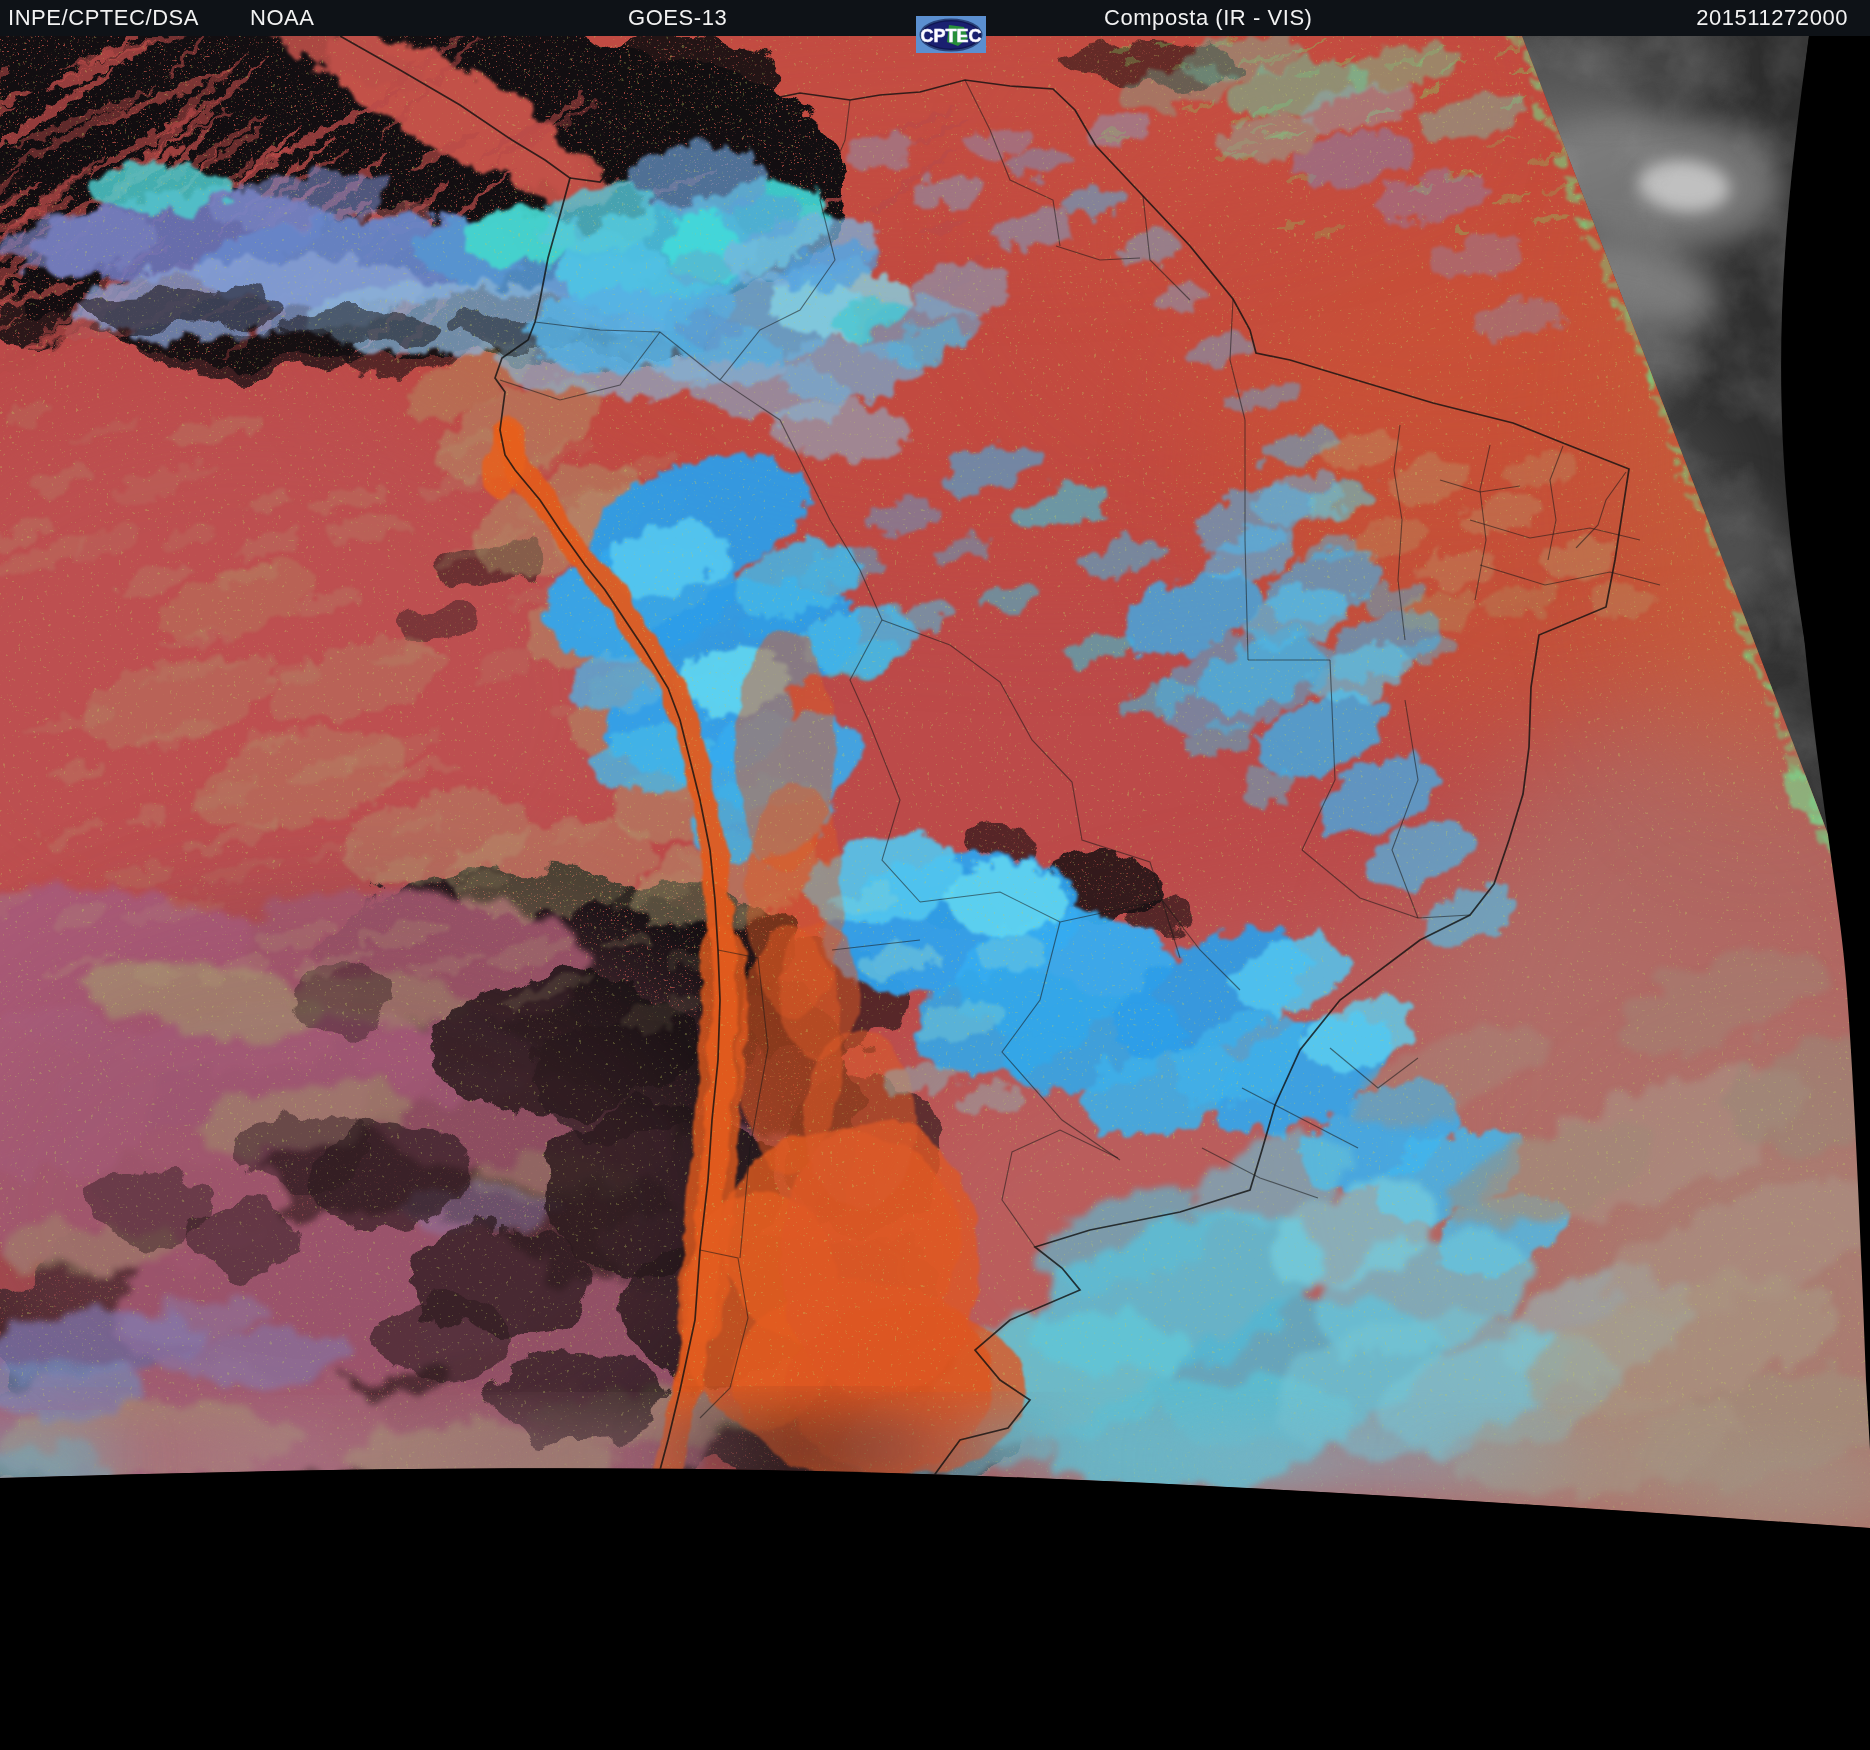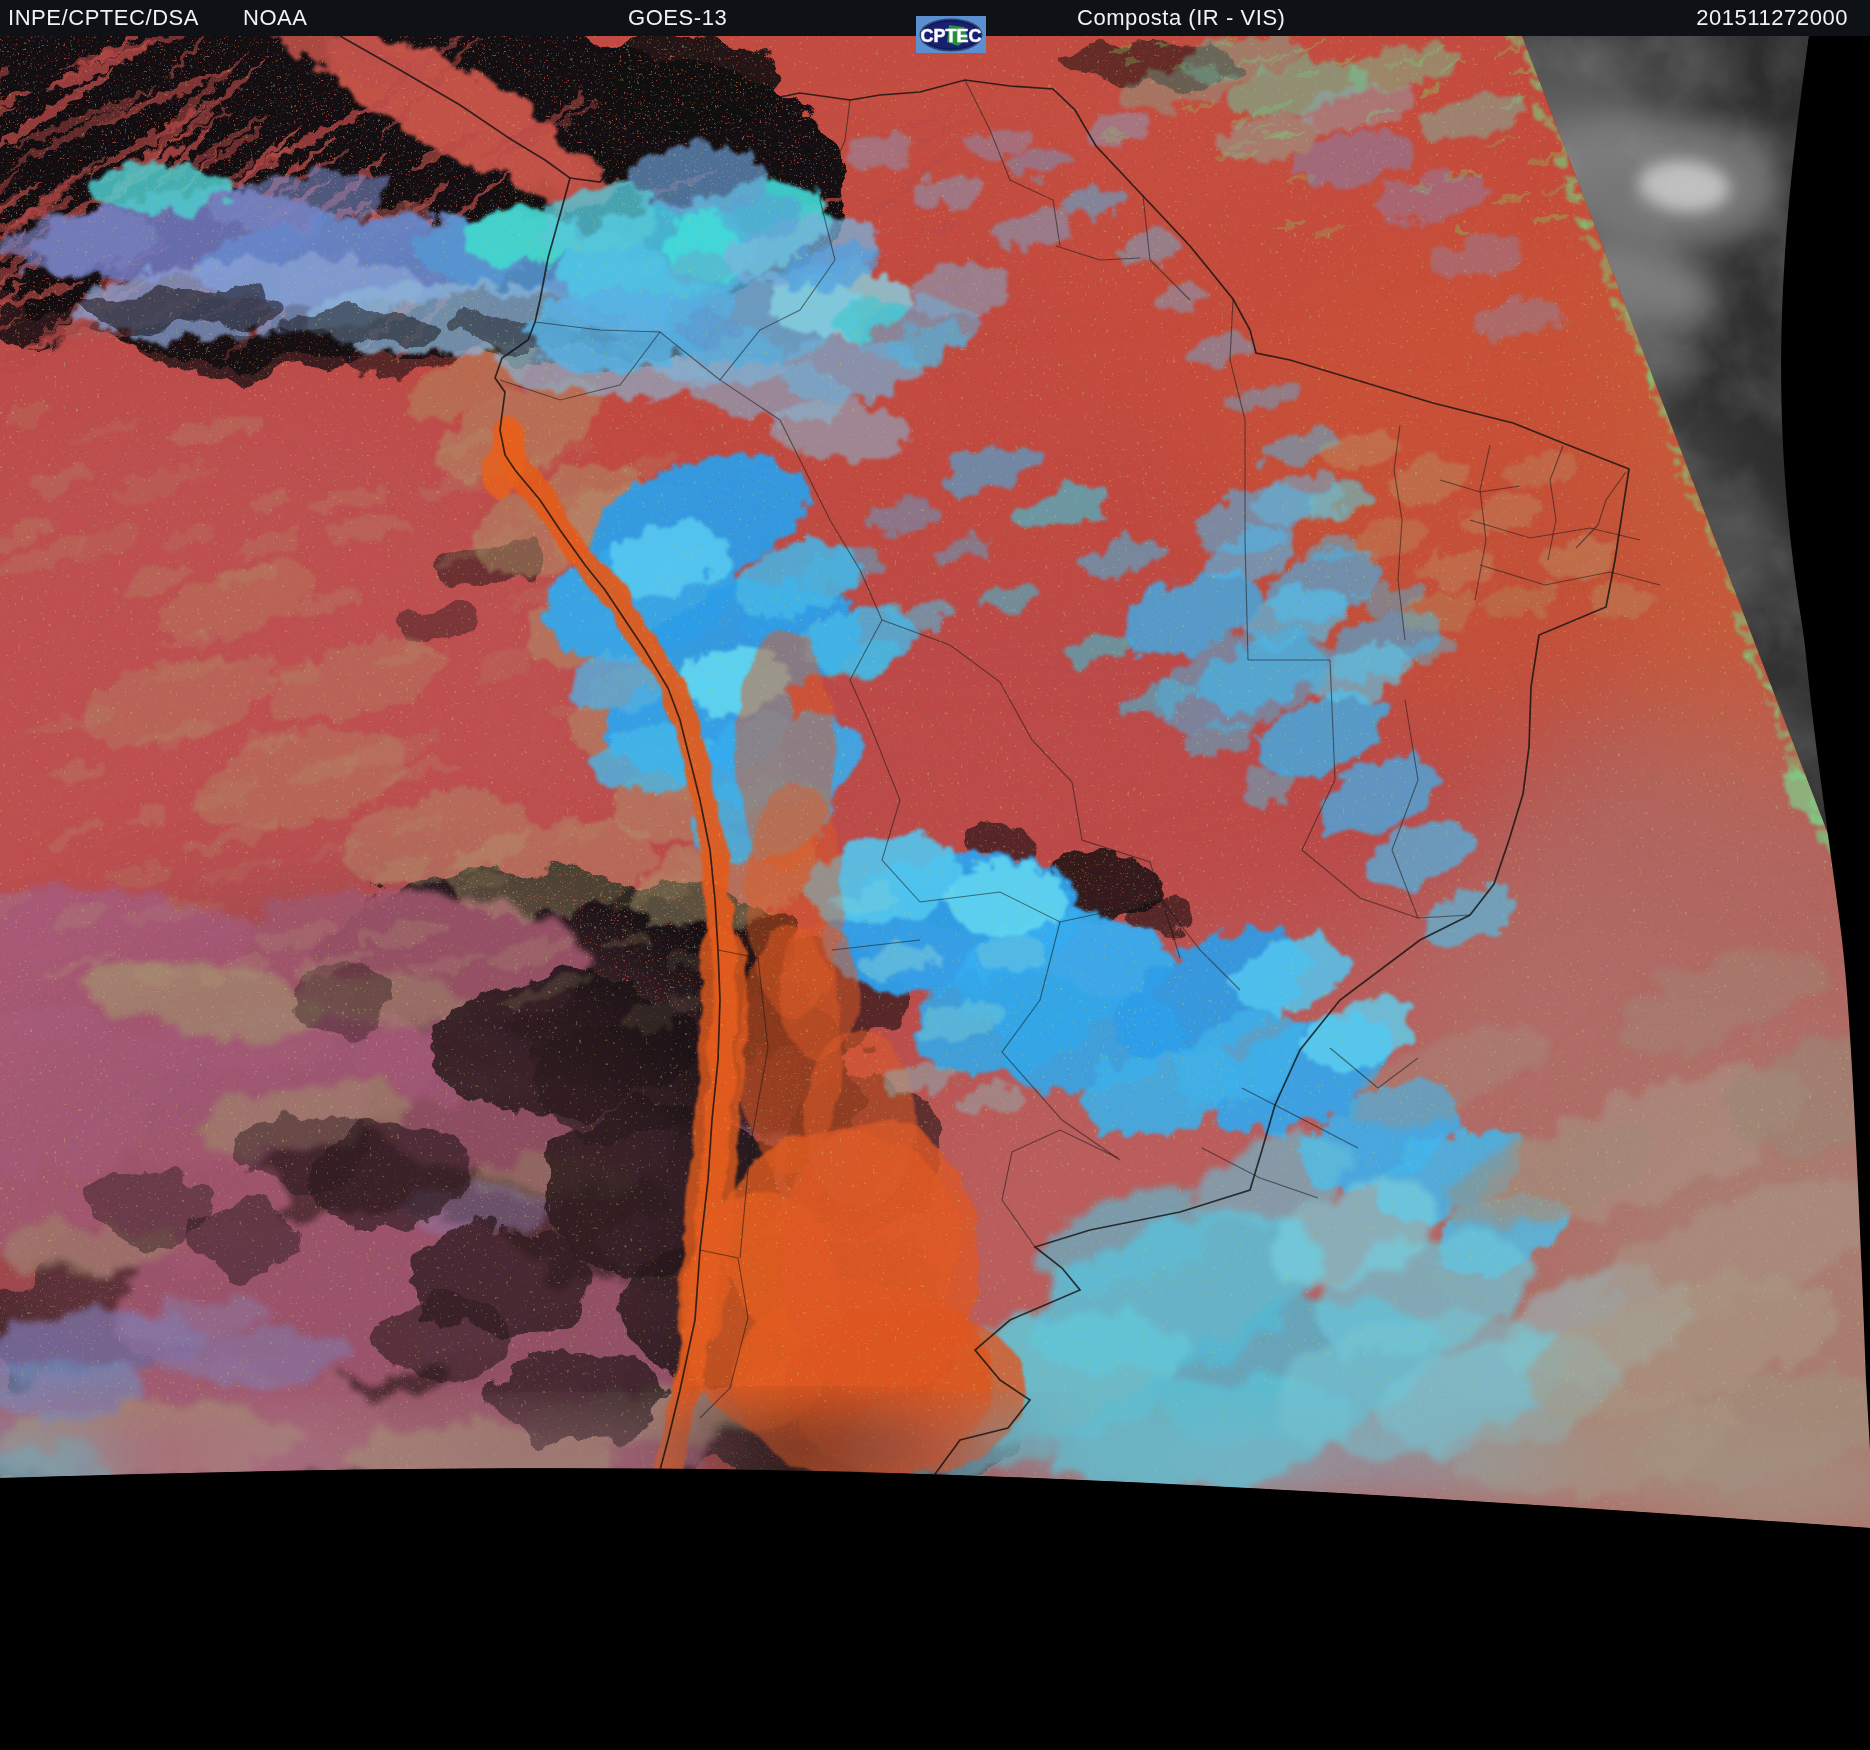--- a/index.html
+++ b/index.html
@@ -748,23 +748,23 @@
 <path d="M700,1250 L738,1258 L748,1318 L730,1388 L700,1418" fill="none" stroke="#181818" stroke-width="1.1" stroke-opacity="0.55"></path>
 <path d="M718,950 L758,958 L768,1048 L750,1148 L740,1258" fill="none" stroke="#181818" stroke-width="1.1" stroke-opacity="0.55"></path>
 <path d="M1056,246 L1100,260 L1140,258" fill="none" stroke="#181818" stroke-width="1.1" stroke-opacity="0.55"></path>
 </g>
 <path d="M1809,36 L1870,36 L1870,1450 L1866,1380 C1860,1220 1854,1080 1846,980 C1836,840 1752,470 1809,36 Z" fill="#000000"></path>
 <path d="M0,1478 C200,1472 450,1466 700,1469 C1100,1474 1500,1502 1870,1528 L1870,1750 L0,1750 Z" fill="#000000"></path>
 </svg>
 
 <div id="hdr">
  <span style="left:8px">INPE/CPTEC/DSA</span>
- <span style="left:243px">NOAA</span>
+ <span style="left:250px">NOAA</span>
  <span style="left:628px">GOES-13</span>
- <span style="left:1077px">Composta (IR - VIS)</span>
+ <span style="left:1104px">Composta (IR - VIS)</span>
  <span style="right:22px">201511272000</span>
  <div id="logo">
    <svg width="70" height="37" viewBox="0 0 70 37">
      <rect width="70" height="37" fill="#5b8fd0"></rect>
      <ellipse cx="35" cy="19" rx="30" ry="15" fill="#1a2070"></ellipse>
      <ellipse cx="35" cy="19" rx="30" ry="15" fill="none" stroke="#0a1040" stroke-width="3" opacity="0.6"></ellipse>
      <path d="M33 9 L48 11 L52 22 L42 30 L31 26 Z" fill="#2aa330" opacity="0.85"></path>
      <text x="35" y="26" font-family="Liberation Sans, sans-serif" font-size="18" font-weight="bold" fill="#ffffff" text-anchor="middle" stroke="#e8e8ff" stroke-width="0.6">CPTEC</text>
    </svg>
  </div>

